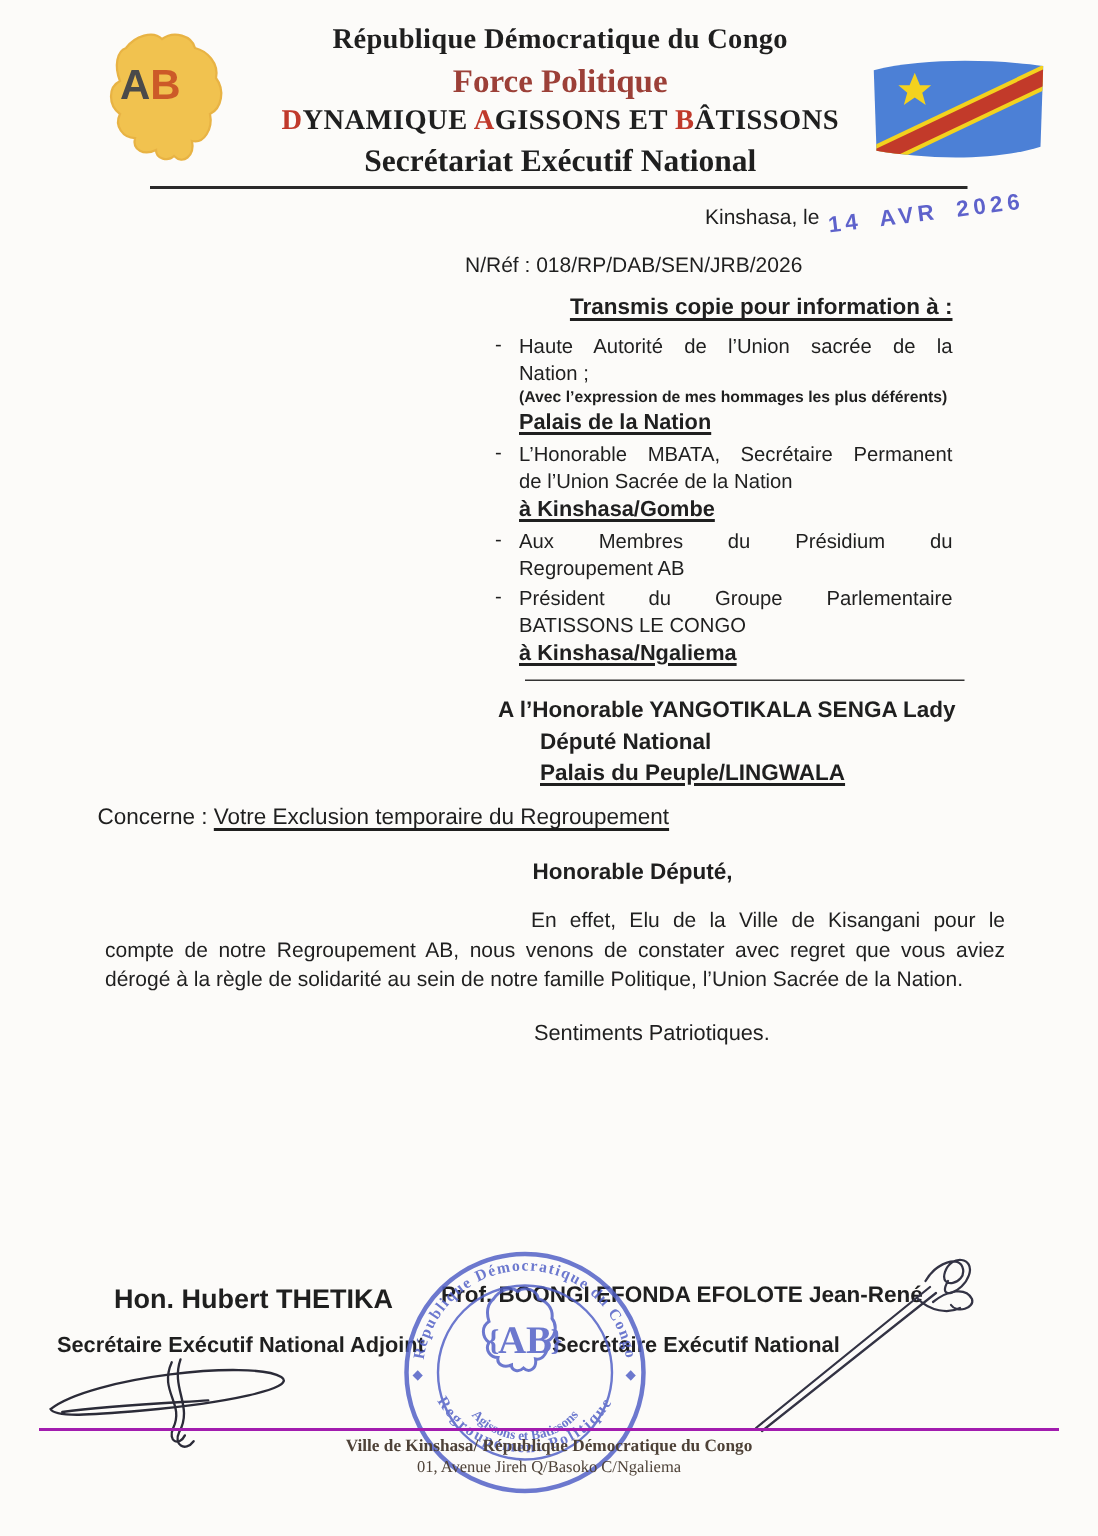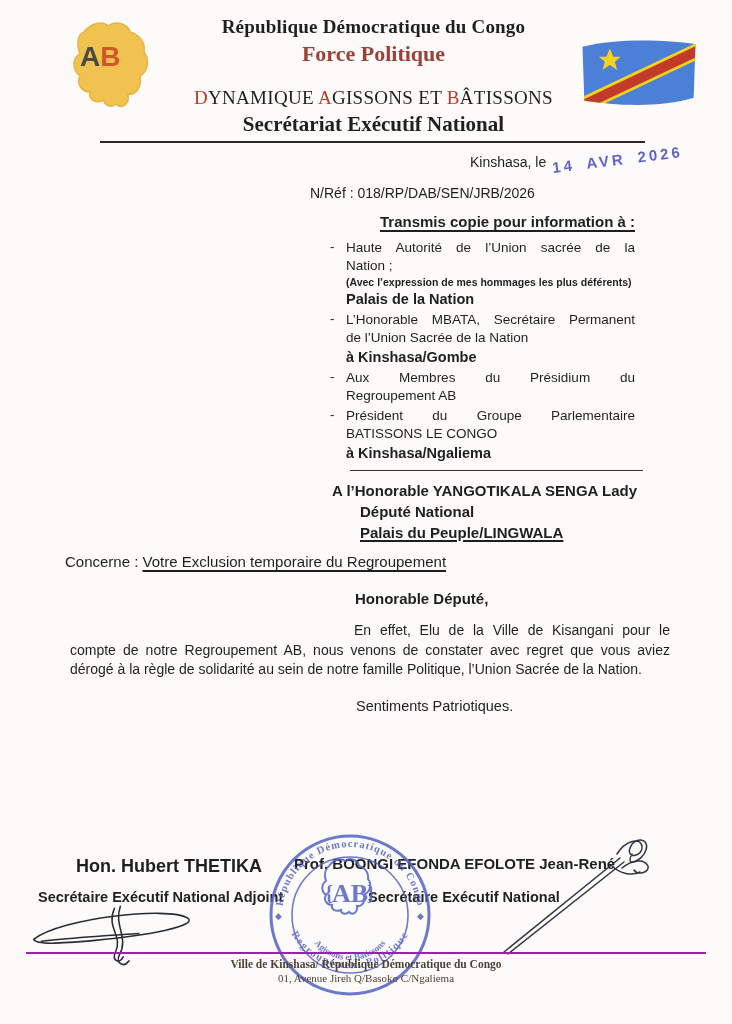--- a/index.html
+++ b/index.html
@@ -14,21 +14,21 @@
     font-family: "Liberation Sans", sans-serif;
     color: #1f1f1f;
   }
   
   .header { display: flex; padding-top: 14px; align-items: flex-start; }
   .logo-wrap { width: 175px; padding-left: 56px; flex: none; }
   .logo-svg { width: 112px; height: 100px; display: block; }
   .head-center { flex: 1; text-align: center; font-family: "Liberation Serif", serif; padding-top: 2px; }
   .h-country { font-size: 19px; font-weight: bold; letter-spacing: .2px; }
   .h-force { font-size: 22px; font-weight: bold; color: #9c4038; margin-top: 3px; }
-  .h-motto { font-size: 19px; font-weight: normal; margin-top: 20px; letter-spacing: .3px; }
+  .h-motto { font-size: 19px; font-weight: bold; margin-top: 3px; letter-spacing: .3px; }
   .h-motto .red { color: #c0392b; }
   .h-secretariat { font-size: 21px; font-weight: bold; margin-top: 3px; }
   .flag-wrap { width: 160px; flex: none; padding-top: 20px; }
   .flag-svg { width: 134px; height: 82px; display: block; }
   .header-rule { margin: 4px 0 0 100px; width: 545px; border-top: 2px solid #2a2a2a; }
   
   .date-line { margin: 10px 0 0 470px; font-size: 14px; white-space: nowrap; }
   .date-stamp {
     display: inline-block;
     margin-left: 6px;
@@ -47,21 +47,21 @@
     font-size: 15px; font-weight: bold; text-decoration: underline;
     text-underline-offset: 3px; text-decoration-thickness: 1.5px; margin-bottom: 9px; text-align: right;
   }
   .t-item { display: flex; margin-bottom: 2px; }
   .t-dash { width: 16px; flex: none; }
   .t-text { flex: 1; }
   .jline { text-align: justify; text-align-last: justify; line-height: 18px; }
   .jline.last { text-align-last: left; }
   .t-note { font-size: 10.5px; font-weight: bold; line-height: 14px; }
   .t-loc {
-    font-size: 14.5px; font-weight: bold; 
+    font-size: 14.5px; font-weight: bold; text-decoration: underline;
     text-underline-offset: 2px; text-decoration-thickness: 1.5px; line-height: 20px;
   }
   .addr-sep { margin: 7px 0 0 350px; width: 293px; border-top: 1.5px solid #333; }
   
   .addressee { margin: 9px 0 0 332px; font-weight: bold; font-size: 15px; line-height: 21px; }
   .addressee .ind { margin-left: 28px; }
   .addressee .uline { text-decoration: underline; text-underline-offset: 2px; text-decoration-thickness: 1.5px; }
   
   .subject { margin: 10px 0 0 65px; font-size: 15px; font-weight: normal; }
   .subject .uline { text-decoration: underline; text-underline-offset: 3px; text-decoration-thickness: 1.5px; }

